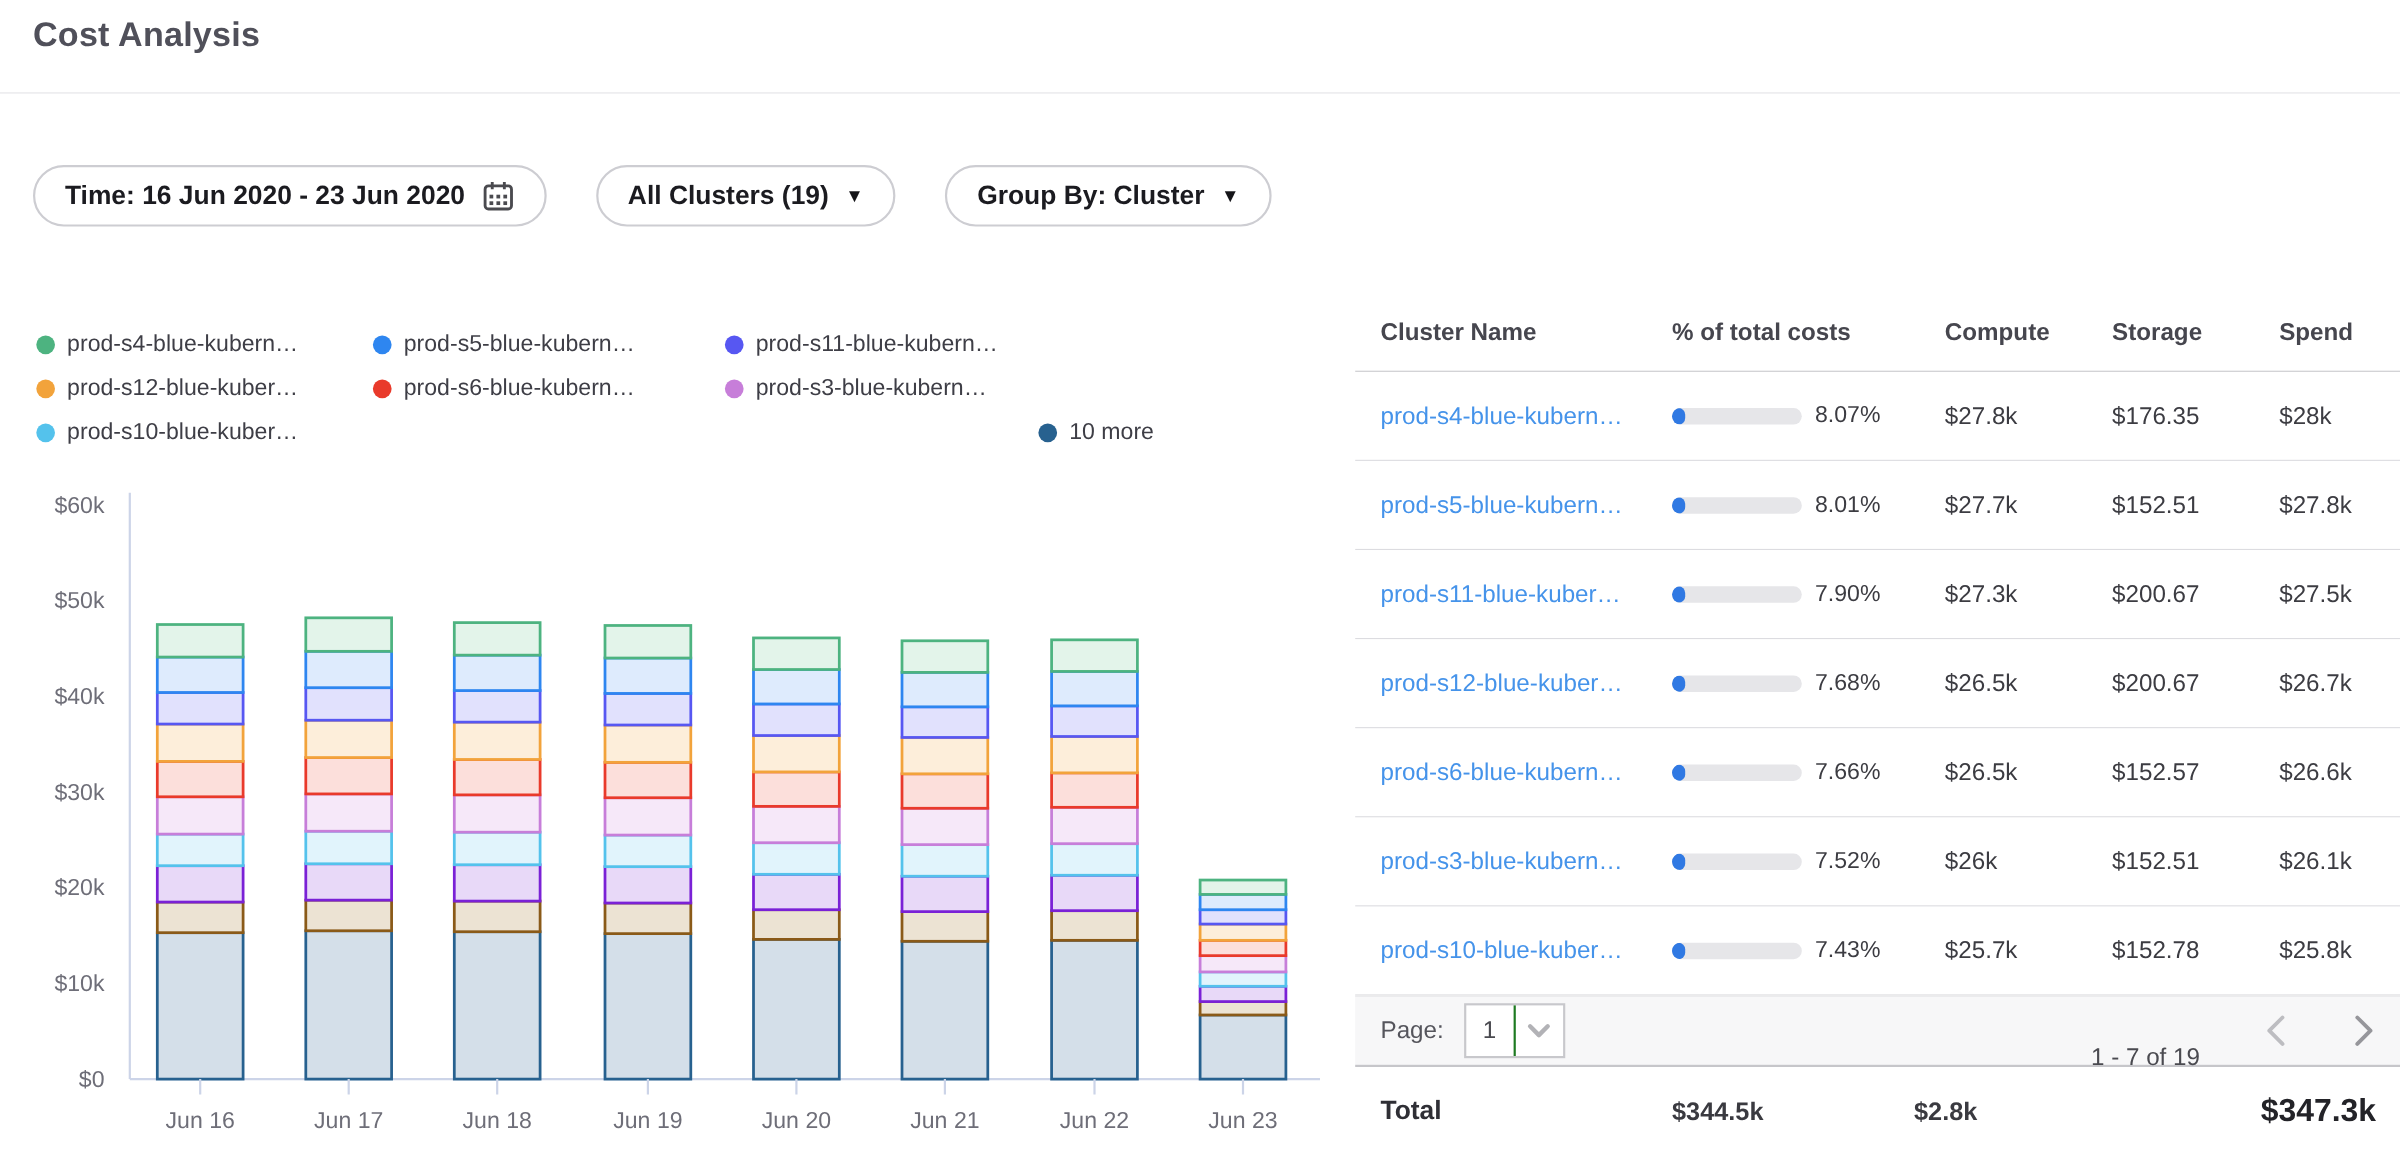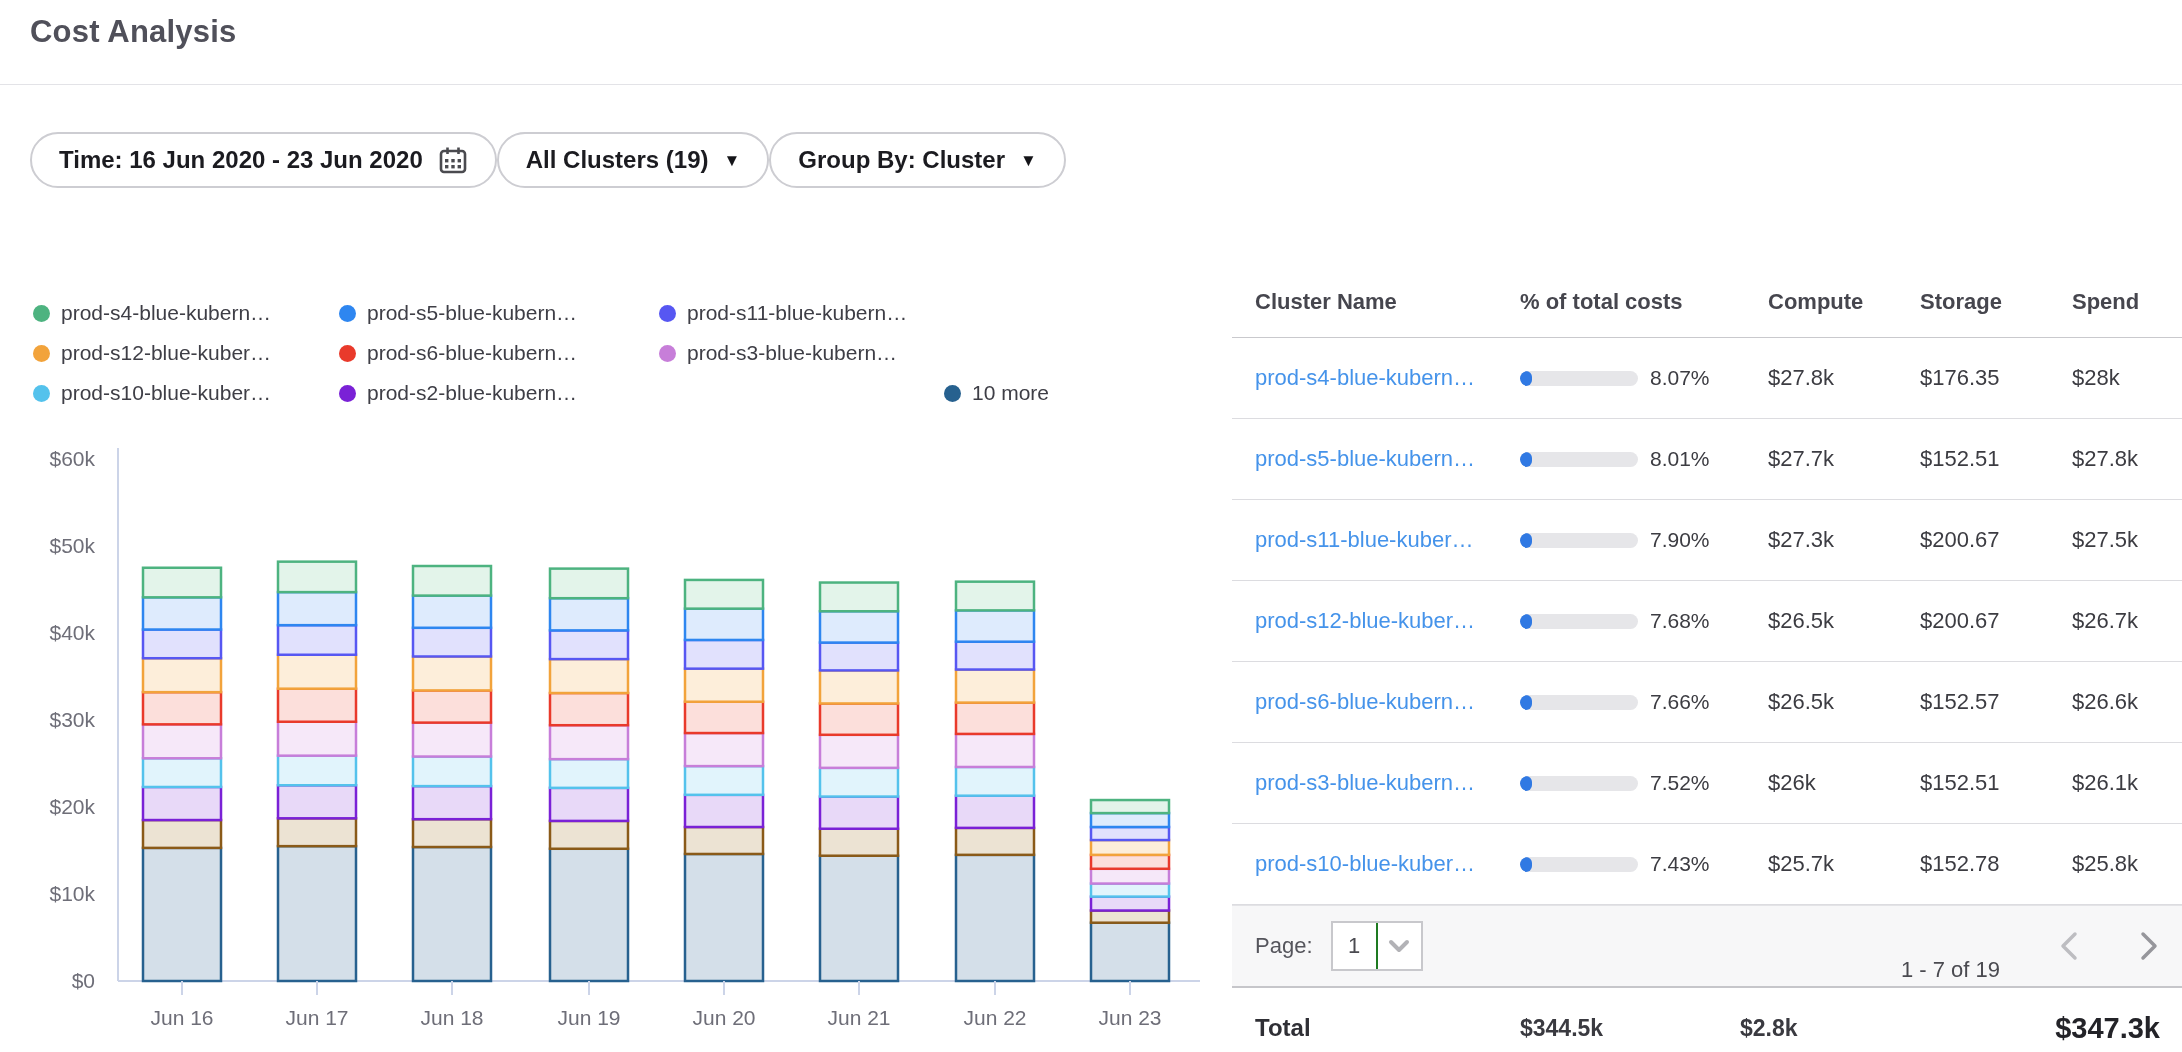--- a/index.html
+++ b/index.html
@@ -6,21 +6,21 @@
   body{
     width:2182px;height:1052px;position:relative;overflow:hidden;
     background:#ffffff;font-family:"Liberation Sans",sans-serif;
     -webkit-font-smoothing:antialiased;
   }
   
   .page-title{position:absolute;left:30px;top:14px;font-size:31px;font-weight:600;color:#50505a;letter-spacing:.2px;}
   .header-divider{position:absolute;left:0;top:84px;width:100%;height:1px;background:#e3e3e7;}
 
   
-  .filters{position:absolute;left:30px;top:132px;display:flex;}
+  .filters{position:absolute;left:30px;top:150px;display:flex;gap:45px;}
   .pill{
     display:inline-flex;align-items:center;gap:15px;height:56px;padding:0 27px;
     border:2px solid #cdcdd2;border-radius:30px;background:#fff;
     font-size:24px;font-weight:700;color:#1b1b20;cursor:pointer;white-space:nowrap;
   }
   .pill .caret{font-size:17px;color:#141418;margin-top:2px;}
   .cal-icon{display:inline-flex;}
 
   
   .legend{position:absolute;left:33px;top:293px;display:grid;
@@ -40,21 +40,21 @@
   .trow{height:80px;border-bottom:1px solid #dcdce0;}
   .cell{font-size:22px;color:#3c3c42;}
   .cluster-link{color:#4593ea;text-decoration:none;font-size:22px;white-space:nowrap;cursor:pointer;}
   .pct-cell{display:flex;align-items:center;gap:12px;}
   .pct-track{width:118px;height:15px;border-radius:8px;background:#e6e6e9;overflow:hidden;position:relative;}
   .pct-fill{position:absolute;left:0;top:0;bottom:0;border-radius:8px;background:#3079e3;}
   .pct-value{font-size:21px;color:#3c3c42;}
 
   
   .pagination{
-    height:83px;background:#f7f7f8;border-top:1px solid #e3e3e6;border-bottom:2px solid #c6c6ca;
+    height:65px;background:#f7f7f8;border-top:1px solid #e3e3e6;border-bottom:2px solid #c6c6ca;
     display:flex;align-items:center;justify-content:space-between;padding:0 22px 0 23px;box-sizing:border-box;
   }
   .pag-left{display:flex;align-items:center;}
   .pag-label{font-size:22px;color:#55555c;}
   .page-select{
     margin-left:18px;width:92px;height:50px;background:#fff;border:2px solid #c8c8cc;
     display:grid;grid-template-columns:1fr 2px 1fr;align-items:stretch;cursor:pointer;box-sizing:border-box;
   }
   .page-select .val{display:flex;align-items:center;justify-content:center;font-size:22px;color:#4a4a50;}
   .page-select .sep{background:#1e7a21;}
@@ -125,24 +125,20 @@
       <span class="legend-dot" style="background: rgb(233, 58, 43);"></span>
       <span class="legend-label">prod-s6-blue-kubern…</span>
     </div>
     <div class="legend-item" style="grid-area: 2 / 3;">
       <span class="legend-dot" style="background: rgb(199, 126, 217);"></span>
       <span class="legend-label">prod-s3-blue-kubern…</span>
     </div>
     <div class="legend-item" style="grid-area: 3 / 1;">
       <span class="legend-dot" style="background: rgb(84, 194, 236);"></span>
       <span class="legend-label">prod-s10-blue-kuber…</span>
-    </div>
-    <div class="legend-item" style="grid-area: 3 / 2;">
-      <span class="legend-dot" style="background: rgb(122, 33, 214);"></span>
-      <span class="legend-label">prod-s2-blue-kubern…</span>
     </div>
     <div class="legend-item" style="grid-area: 3 / 4;">
       <span class="legend-dot" style="background: rgb(39, 97, 143);"></span>
       <span class="legend-label">10 more</span>
     </div>
   </div>
 
 <div class="chart-wrap">
   <svg id="cost-chart" width="1230" height="632" viewBox="0 0 1230 632">
       <line x1="118" y1="28" x2="118" y2="561" stroke="#ccd4e8" stroke-width="2"></line>

